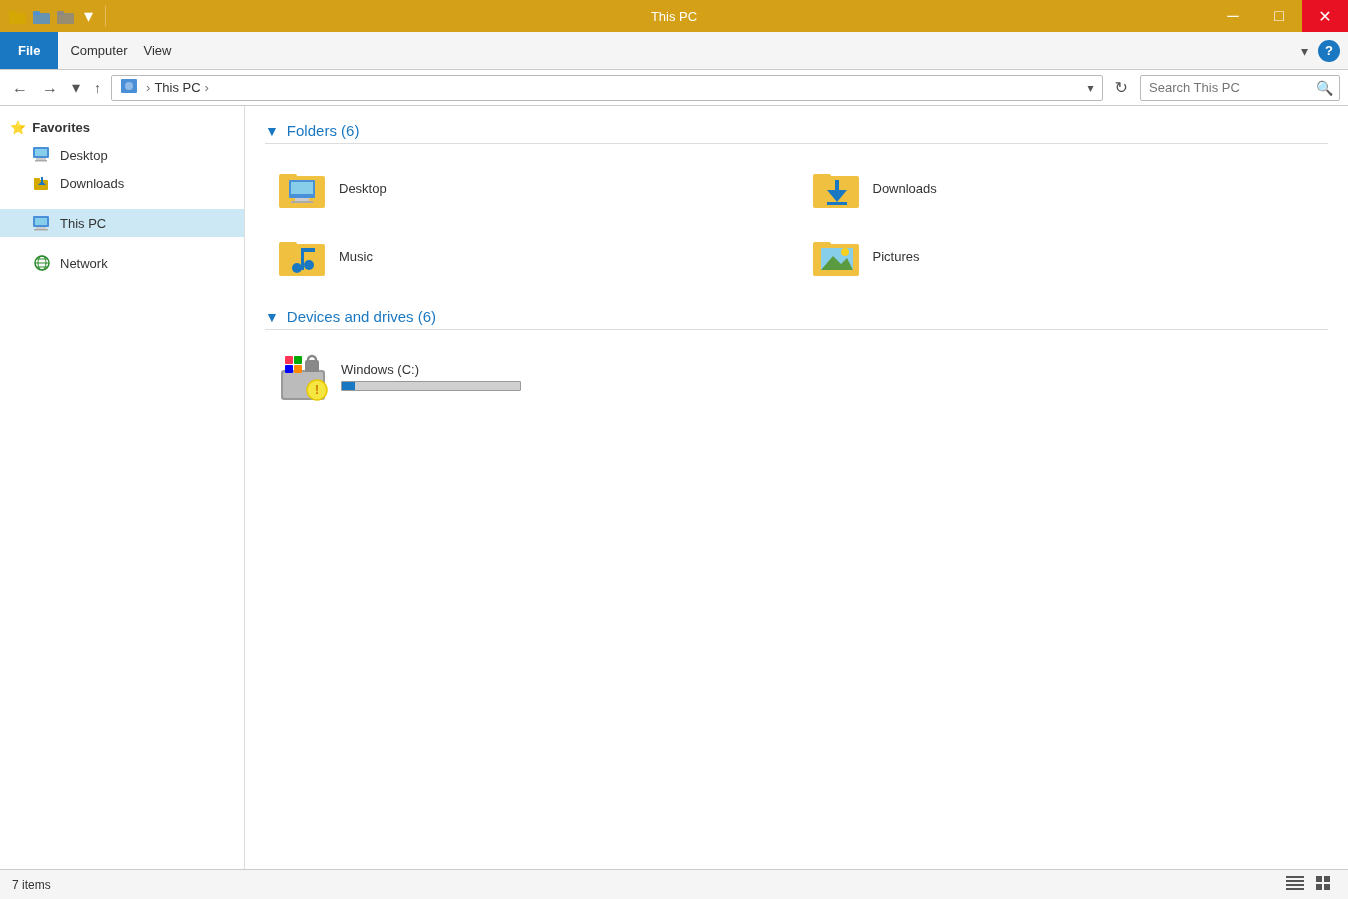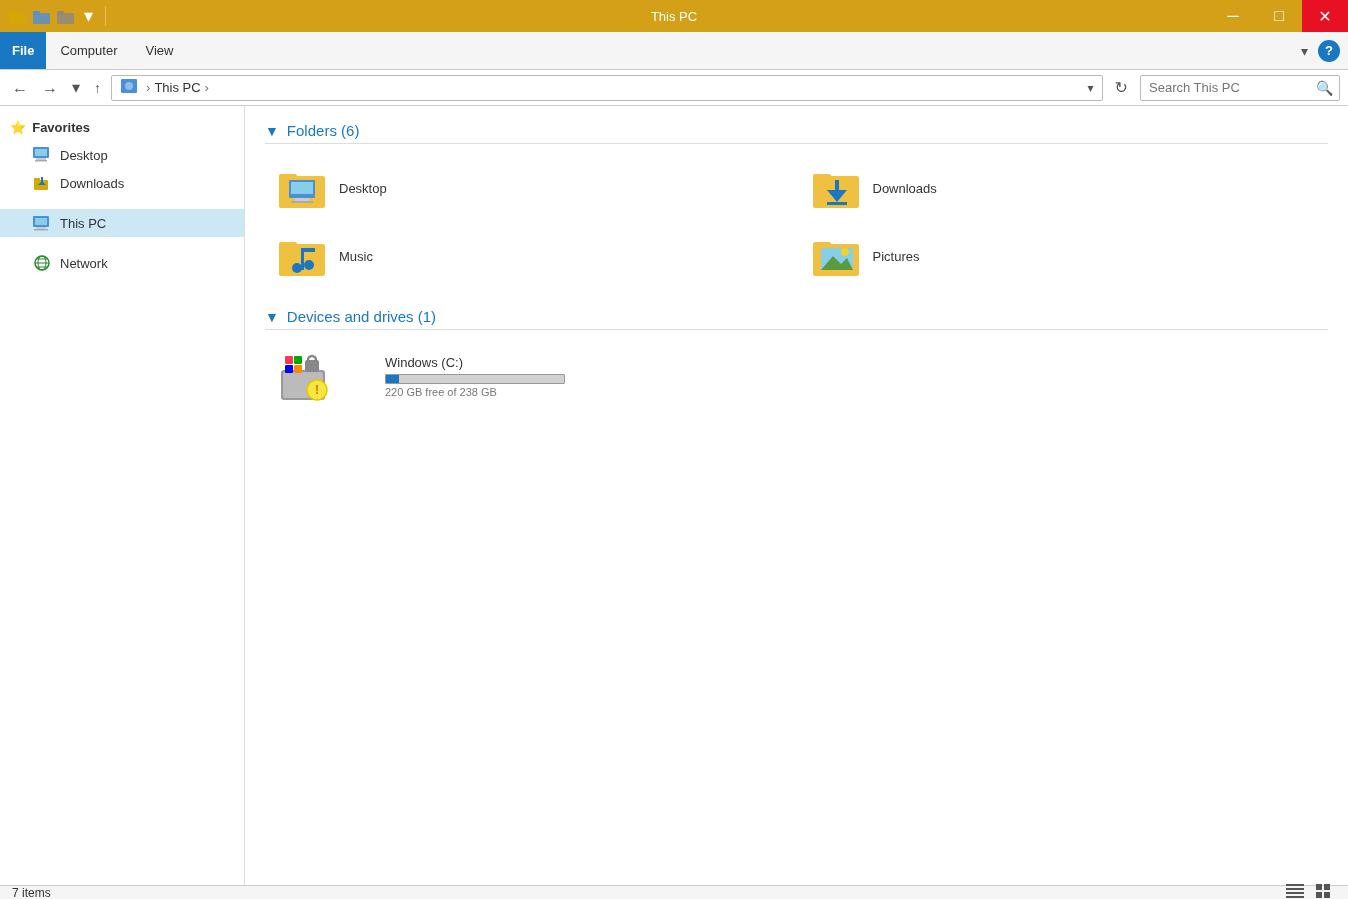--- a/index.html
+++ b/index.html
@@ -58,34 +58,35 @@
       background: #f5f5f5;
       border-bottom: 1px solid #ccc;
       height: 38px;
       display: flex;
       align-items: stretch;
     }
     #file-tab {
       background: #1a78c2;
       color: #fff;
       border: none;
-      padding: 0 12px;
+      padding: 0 18px;
       font-size: 13px;
       font-weight: 600;
       cursor: pointer;
       height: 100%;
     }
     .ribbon-tab {
       background: none;
       border: none;
-      padding: 0 14px;
+      padding: 0 4px;
       font-size: 13px;
       cursor: pointer;
       color: #333;
       height: 100%;
+      margin-left: 8px;
     }
     #ribbon-right {
       margin-left: auto;
       display: flex;
       align-items: center;
       padding-right: 8px;
       gap: 6px;
     }
     .ribbon-right-btn {
       background: none;
@@ -299,38 +300,38 @@
       gap: 12px;
       padding: 8px 12px;
       cursor: pointer;
       border-radius: 2px;
     }
     .drive-icon-wrapper {
       width: 52px;
       height: 52px;
       flex-shrink: 0;
     }
-    .drive-info { flex: 1; margin-left: 44px; }
+    .drive-info { flex: 1; }
     .drive-name { font-size: 13px; color: #333; margin-bottom: 4px; }
     .drive-bar-container {
       width: 180px;
       height: 10px;
       background: #d0d0d0;
       border: 1px solid #999;
       border-radius: 1px;
     }
     .drive-bar-fill {
       height: 100%;
       background: #1a78c2;
     }
     .drive-space { font-size: 11px; color: #777; margin-top: 2px; }
 
     
     #status-bar {
-      height: 14px;
+      height: 30px;
       background: #f5f5f5;
       border-top: 1px solid #ccc;
       display: flex;
       align-items: center;
       justify-content: space-between;
       padding: 0 12px;
       font-size: 12px;
       color: #333;
     }
     #status-bar-right {
@@ -549,21 +550,21 @@
           </svg>
         </div>
         <span class="folder-icon-label">Pictures</span>
       </div>
 
 
     </div>
 
     <div class="section-header devices-section">
       <button class="section-toggle">▼</button>
-      <span>Devices and drives (1)</span>
+      <span>Devices and drives (6)</span>
     </div>
 
     <div class="drive-item">
       <div class="drive-icon-wrapper">
         <svg width="52" height="52" viewBox="0 0 52 52">
 
           <rect x="4" y="20" width="44" height="30" rx="3" fill="#999"></rect>
           <rect x="6" y="22" width="40" height="26" rx="2" fill="#bbb"></rect>
 
           <rect x="8" y="6" width="8" height="8" fill="#f35" rx="1"></rect>
@@ -576,21 +577,20 @@
 
           <rect x="28" y="10" width="14" height="12" rx="2" fill="#888"></rect>
           <rect x="31" y="6" width="8" height="8" rx="4" fill="none" stroke="#888" stroke-width="2.5"></rect>
         </svg>
       </div>
       <div class="drive-info">
         <div class="drive-name">Windows (C:)</div>
         <div class="drive-bar-container">
           <div class="drive-bar-fill" style="width: 7.5%;"></div>
         </div>
-        <div class="drive-space">220 GB free of 238 GB</div>
       </div>
     </div>
 
   </div>
 </div>
 
 <div id="status-bar">
   <span>7 items</span>
   <div id="status-bar-right">
     <button class="view-btn" title="Details view">

